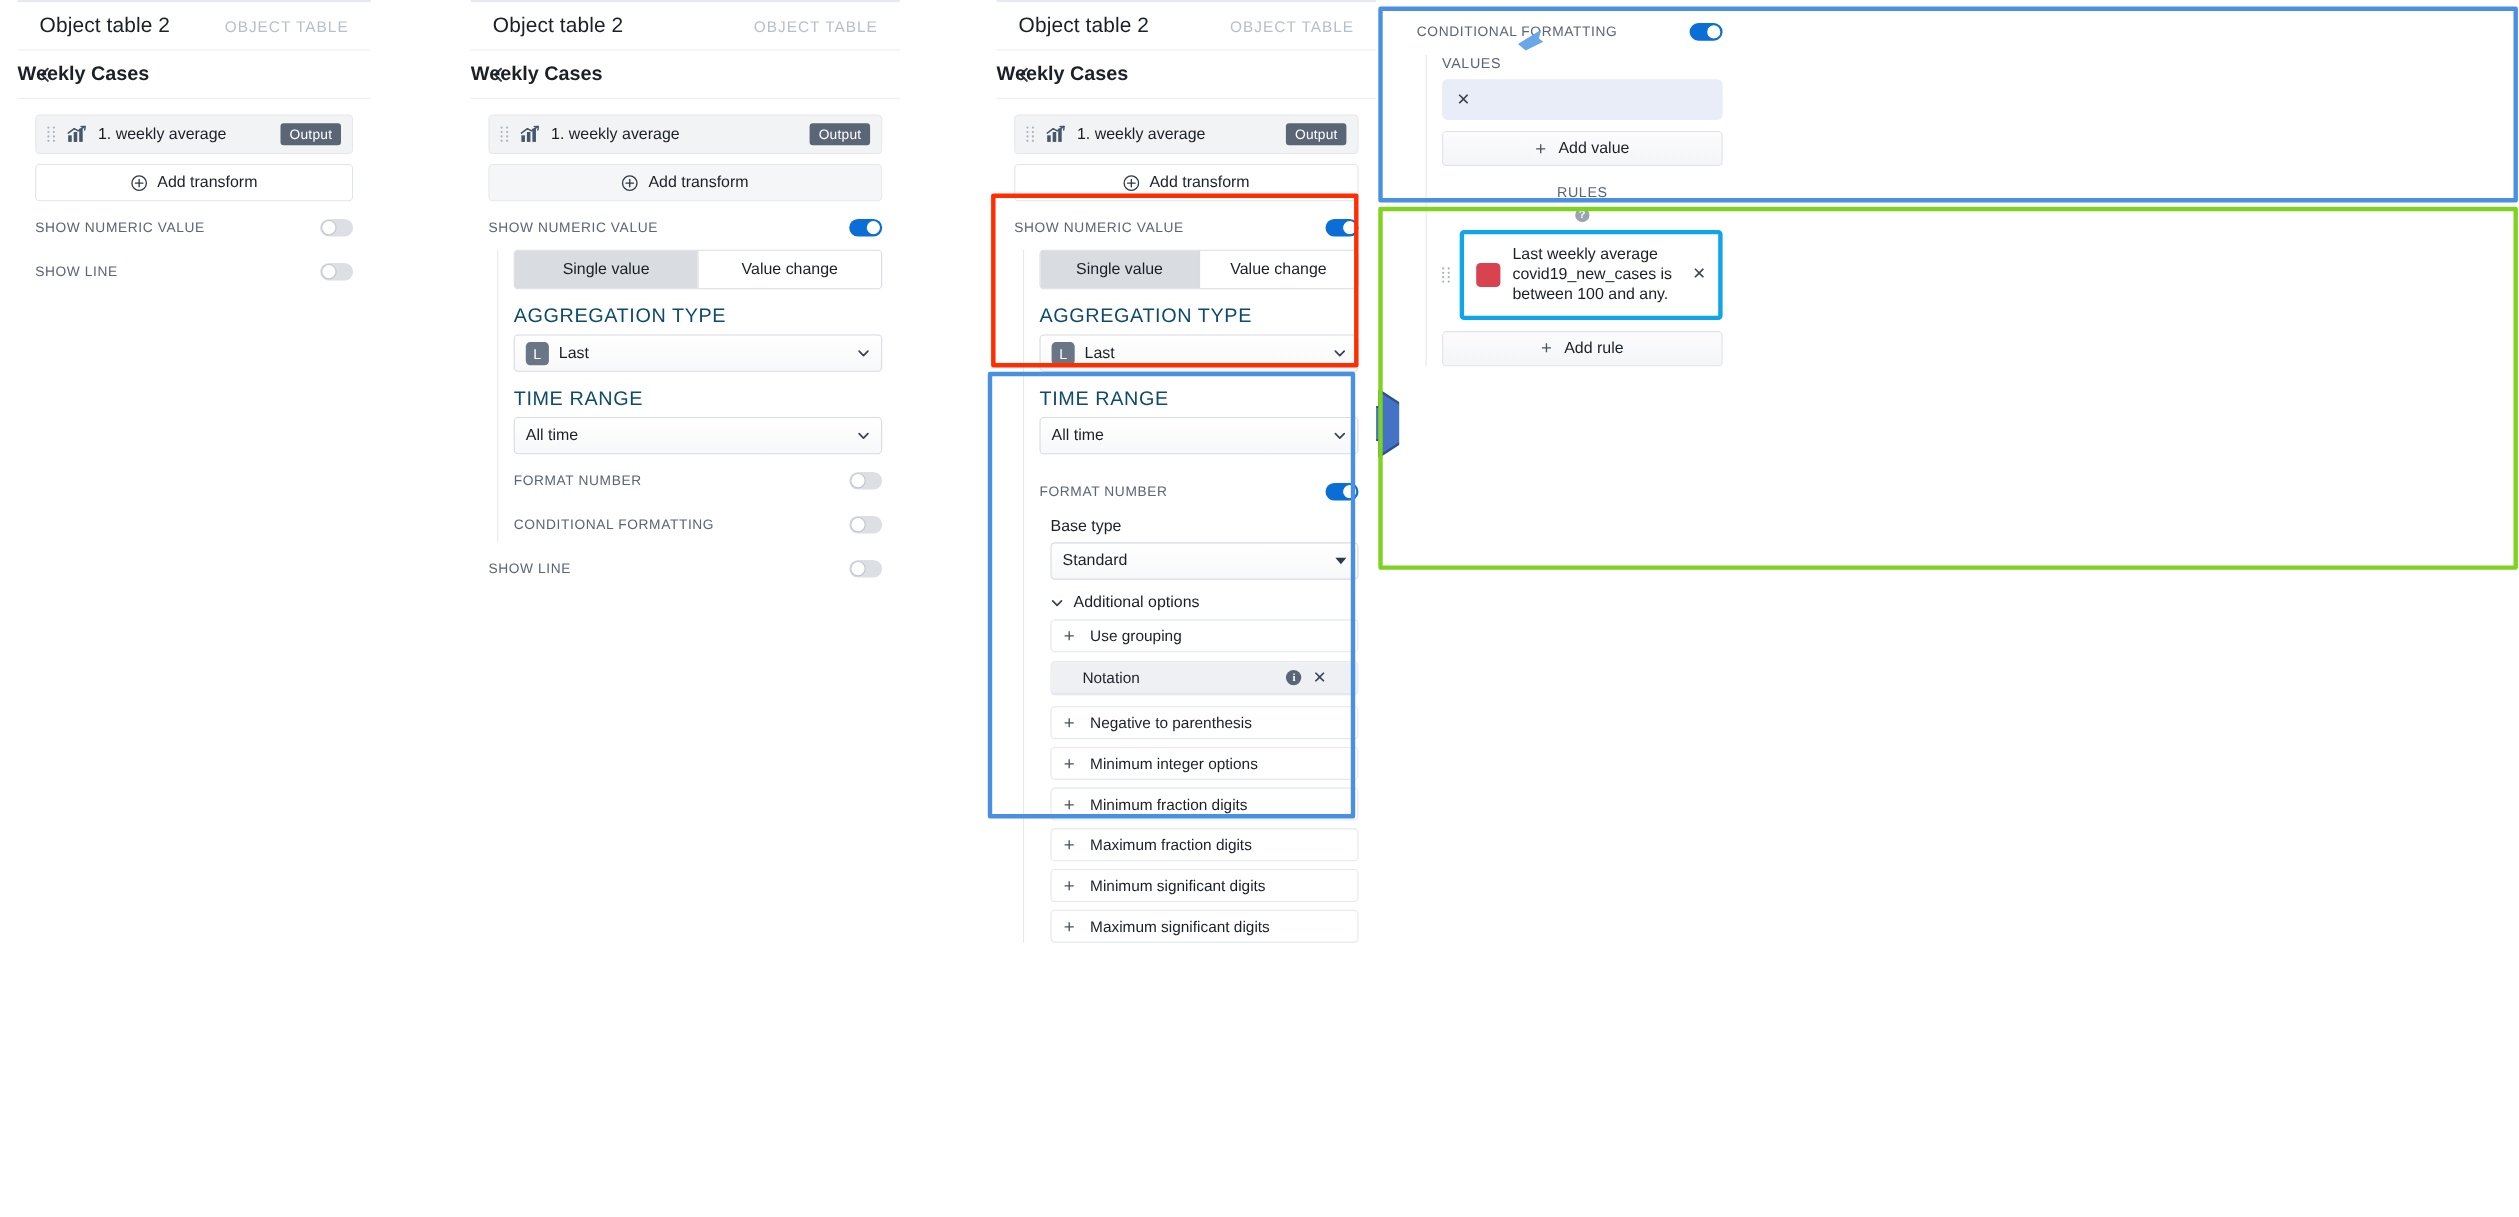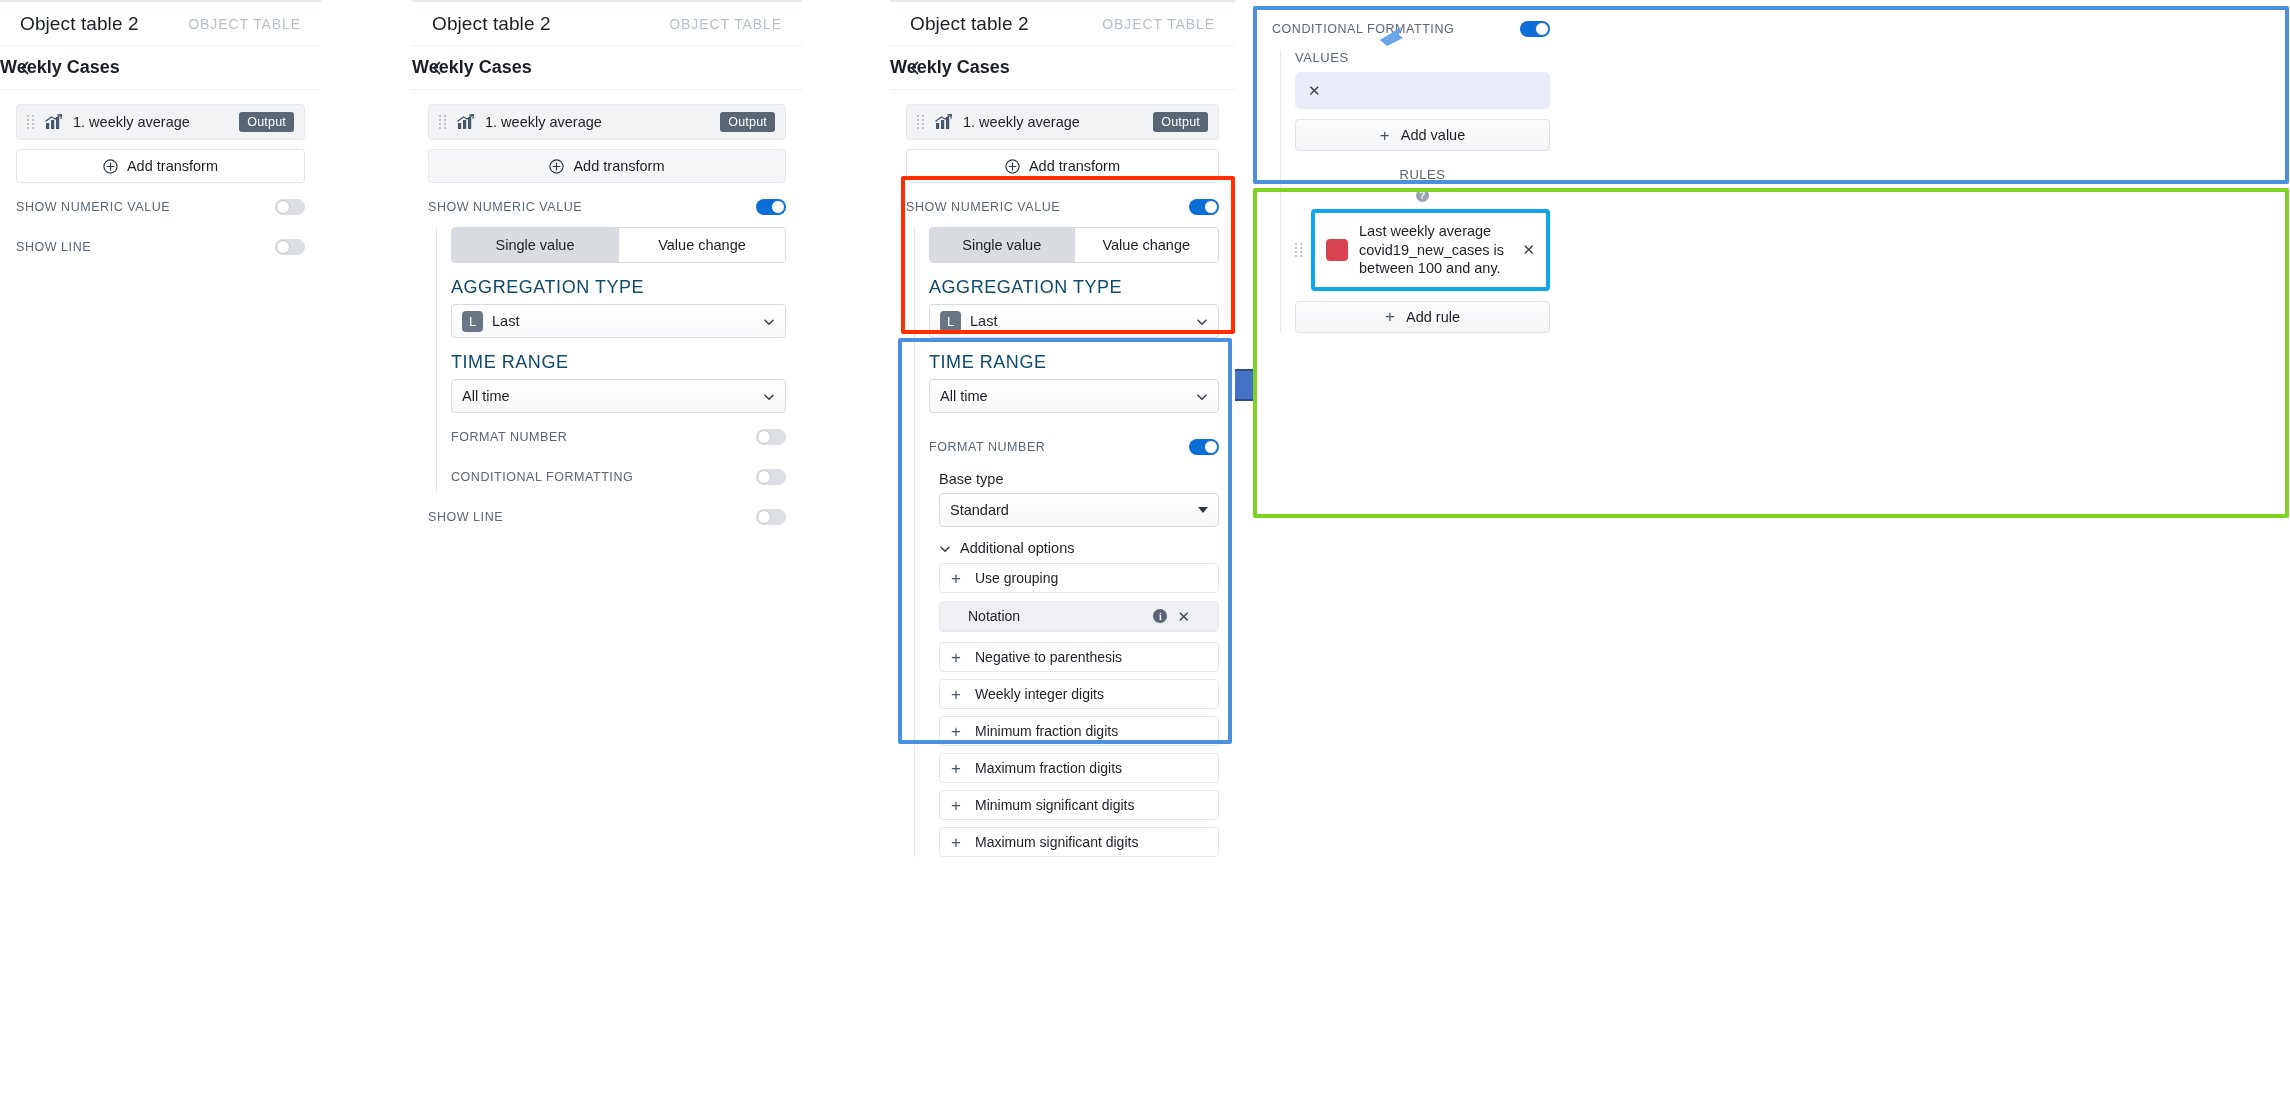--- a/index.html
+++ b/index.html
@@ -5,21 +5,21 @@
   * { box-sizing: border-box; margin: 0; padding: 0; }
   html, body {
     width: 2290px; height: 1106px;
     background: #ffffff;
     font-family: "Liberation Sans", sans-serif;
     overflow: hidden;
   }
   .stage { position: relative; width: 2290px; height: 1106px; }
 
   
-  .panel { position: absolute; background: #fff; }
+  .panel { position: absolute; background: #fff; margin-left: 16px; }
   .panel-top-rule { height: 2px; background: #e6e9ef; }
   .panel-head {
     display: flex; align-items: center; justify-content: space-between;
     padding: 0 20px; height: 44px;
     border-bottom: 1px solid #eceef2;
   }
   .panel-head .obj-title { font-size: 19px; color: #1b2027; font-weight: 400; letter-spacing:.1px;}
   .panel-head .obj-kind { font-size: 14px; color: #b7bfcc; letter-spacing: .9px; }
 
   .sub-head {
@@ -494,21 +494,21 @@
               <span class="x-glyph">✕</span>
             </div>
           </div>
 
           <div class="opt-row" style="margin-top:10px;">
             <span class="plus-glyph">+</span>
             <span>Negative to parenthesis</span>
           </div>
           <div class="opt-row">
             <span class="plus-glyph">+</span>
-            <span>Weekly integer digits</span>
+            <span>Minimum integer options</span>
           </div>
           <div class="opt-row">
             <span class="plus-glyph">+</span>
             <span>Minimum fraction digits</span>
           </div>
           <div class="opt-row">
             <span class="plus-glyph">+</span>
             <span>Maximum fraction digits</span>
           </div>
           <div class="opt-row">

